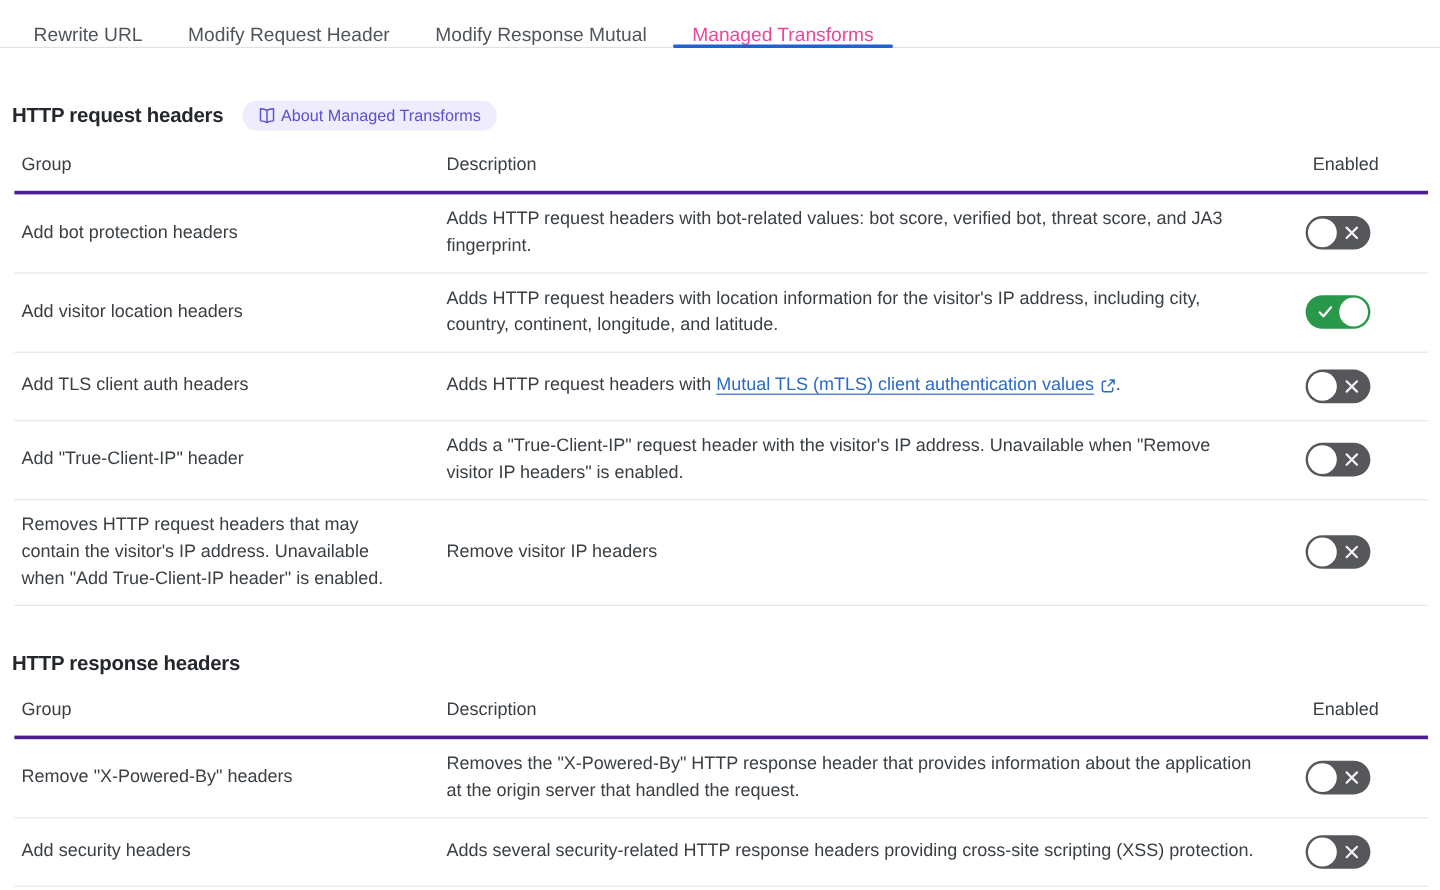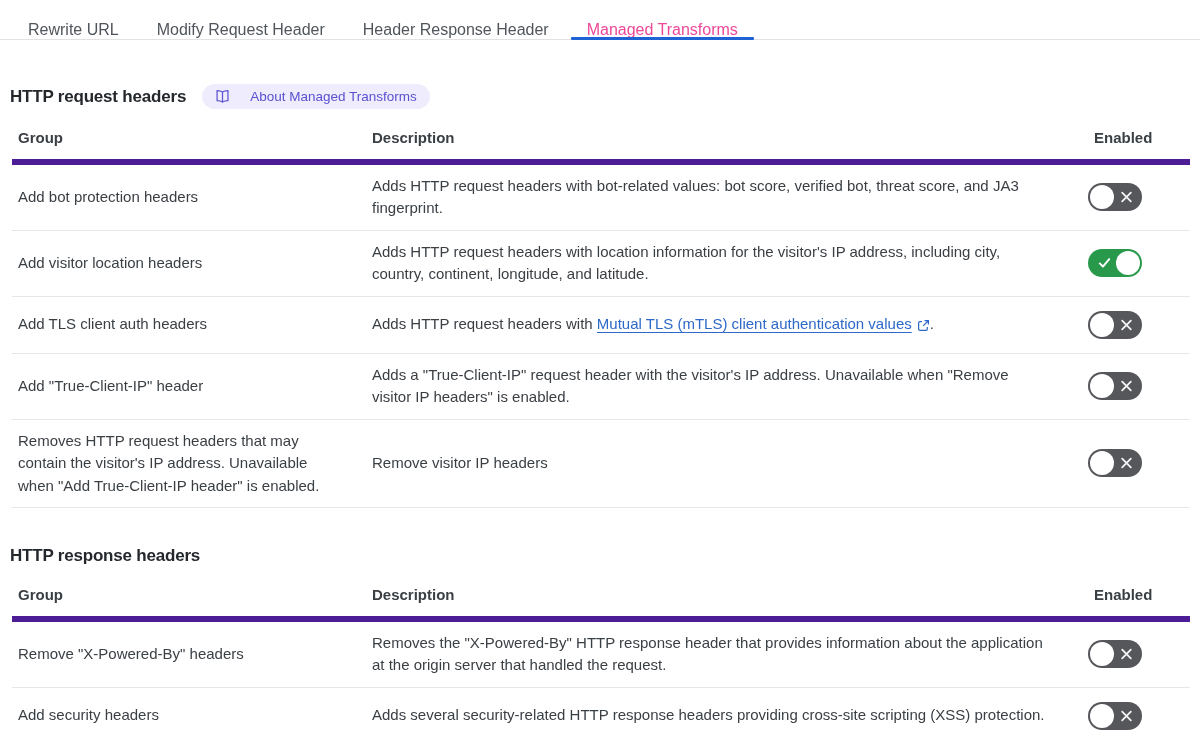--- a/index.html
+++ b/index.html
@@ -61,41 +61,41 @@
   h2 {
     margin: 0;
     font-size: 17px;
     font-weight: 700;
     color: #24282d;
     letter-spacing: -0.2px;
   }
   .badge {
     display: inline-flex;
     align-items: center;
-    gap: 20px;
+    gap: 4px;
     background: var(--badge-bg);
     color: var(--badge-text);
     font-size: 13.5px;
     padding: 5px 13px;
     border-radius: 15px;
     text-decoration: none;
     cursor: pointer;
     line-height: 1;
   }
   .badge svg { display: block; }
 
   
   .table { margin: 18px 10px 0 12px; }
   .thead, .trow {
     display: grid;
     grid-template-columns: 354px 1fr 102px;
   }
   .thead {
-    border-bottom: 6px solid #4c1d95;
-    font-weight: 700;
+    border-bottom: 3px solid #4c1d95;
+    font-weight: 400;
     font-size: 15px;
     color: #33383d;
   }
   .thead .cell { padding: 0 6px 9px 6px; }
   .trow {
     align-items: center;
     border-bottom: 1px solid #e7e7e7;
     min-height: 57px;
   }
   .cell {
@@ -158,21 +158,21 @@
 <body>
 
 <nav class="tabs">
     <div class="tab">
     <span>Rewrite URL</span>
   </div>
     <div class="tab">
     <span>Modify Request Header</span>
   </div>
     <div class="tab">
-    <span>Header Response Header</span>
+    <span>Modify Response Mutual</span>
   </div>
     <div class="tab active">
     <span>Managed Transforms</span>
   </div>
   </nav>
 
 <div class="section-head">
   <h2>HTTP request headers</h2>
   <a class="badge">
     <span>

